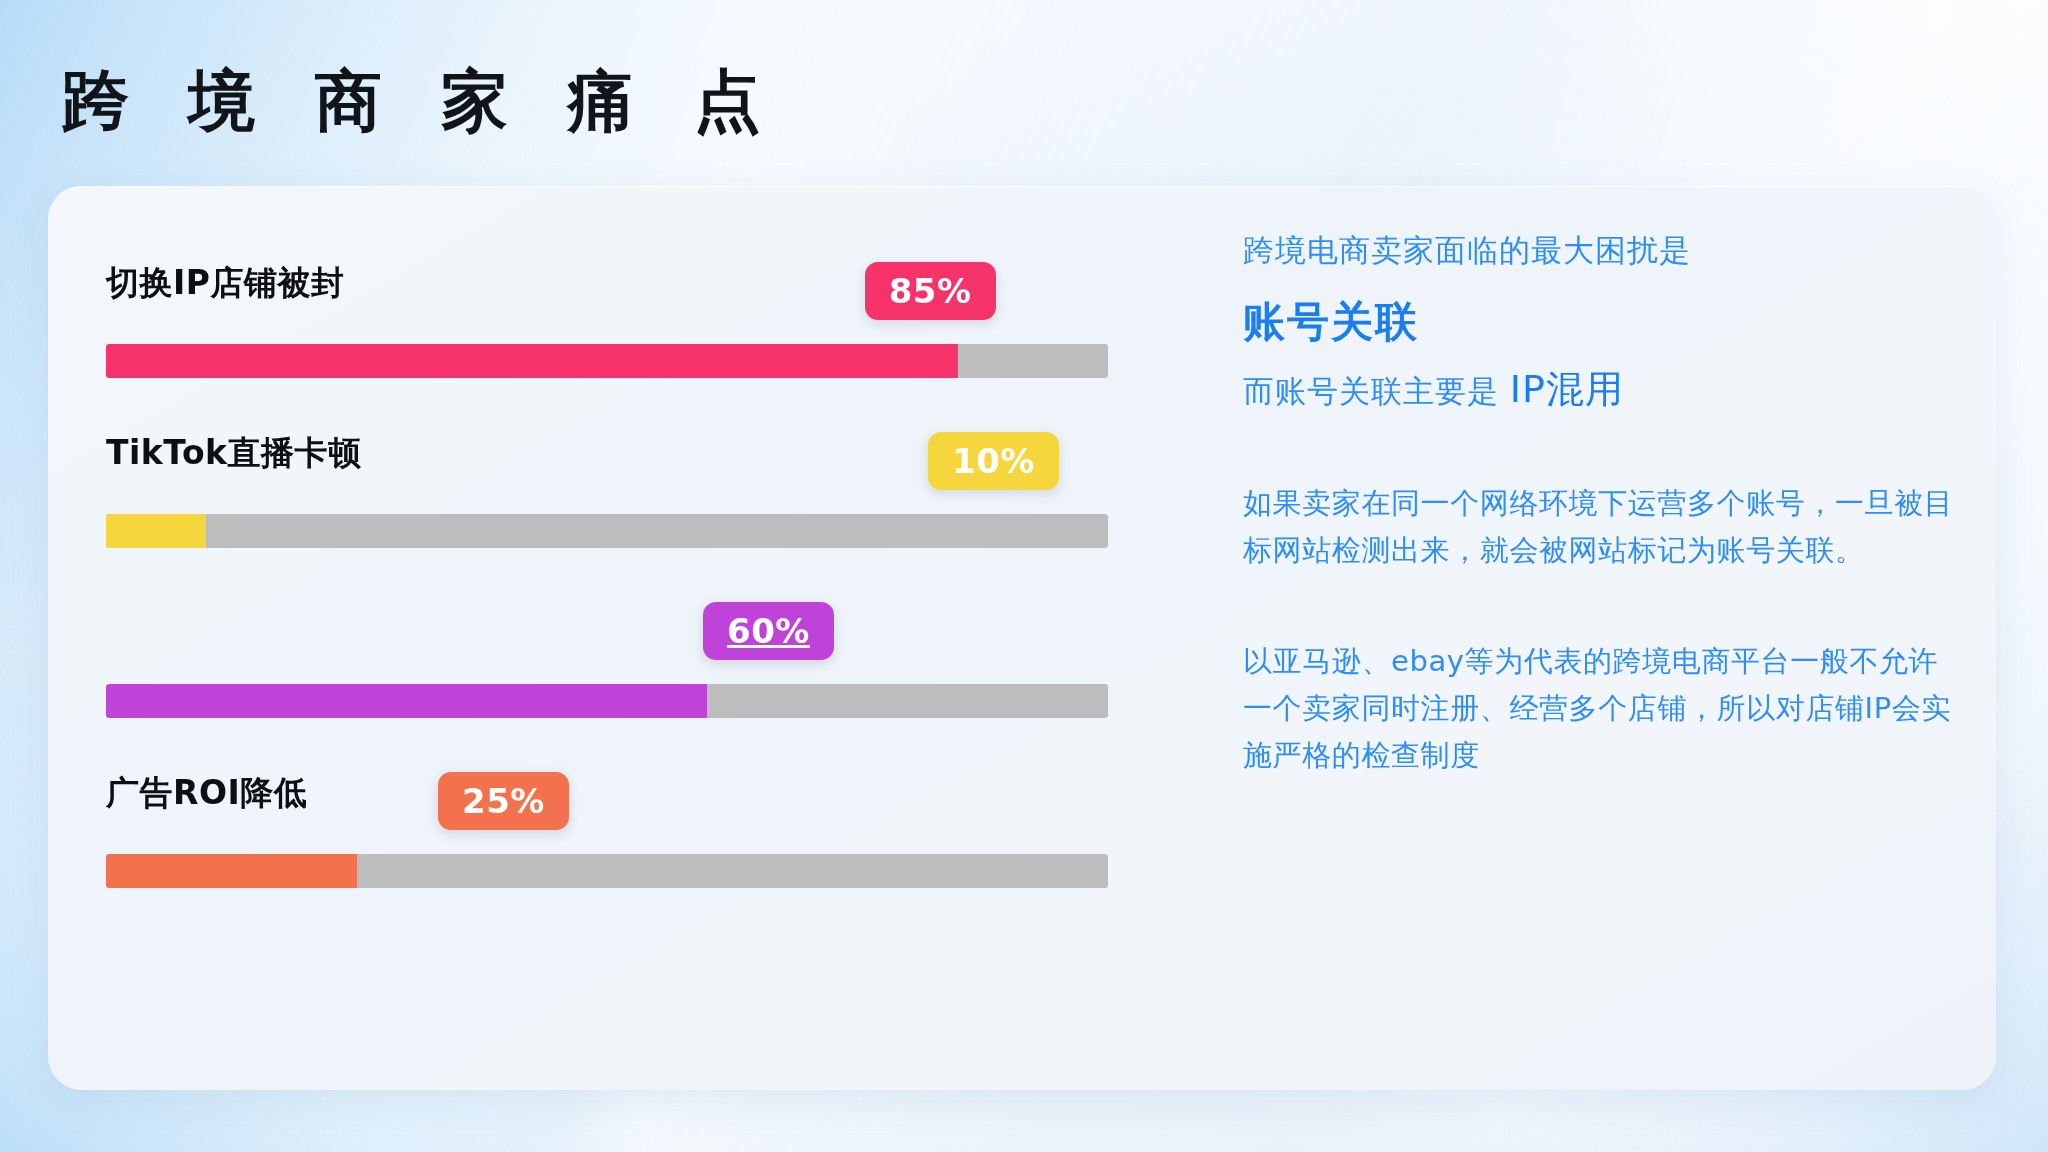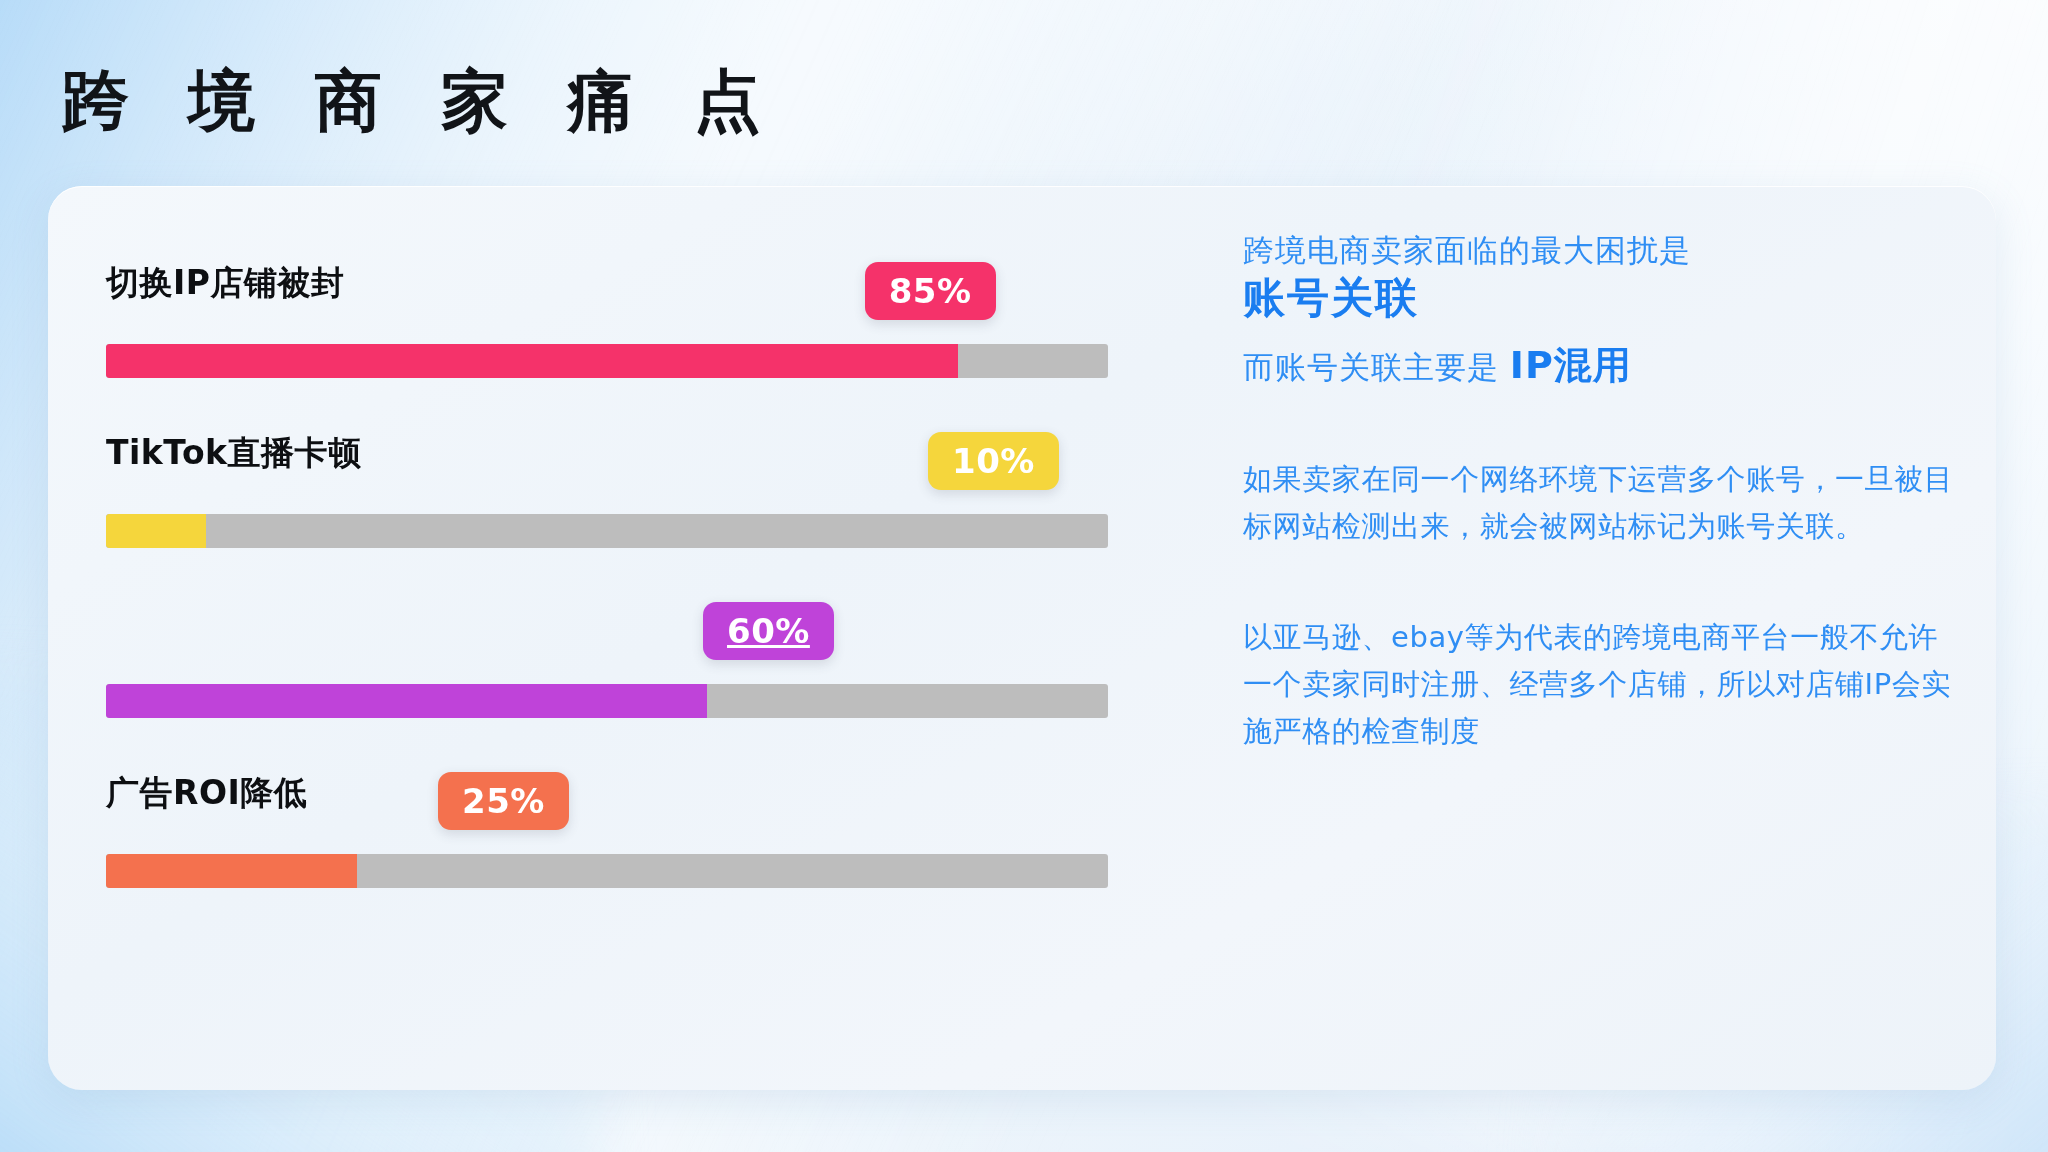--- a/index.html
+++ b/index.html
@@ -97,27 +97,27 @@
     position:absolute; left:1195px; top:44px; width:712px;
     color:#2f8ef4;
     font-family:"DejaVu Sans","Liberation Sans",sans-serif;
   }
   .t-lead {
     font-size:31px; font-weight:500; color:#2f8ef4;
     letter-spacing:1px; line-height:1.35;
   }
   .t-hero {
     font-size:42px; font-weight:900; color:#1a7df0;
-    letter-spacing:2px; margin-top:0; line-height:1.25;
+    letter-spacing:2px; margin-top:24px; line-height:1.25;
   }
   .t-mix {
     font-size:31px; font-weight:500; color:#2f8ef4;
     letter-spacing:1px; margin-top:16px; line-height:1.35;
   }
-  .t-mix b { font-size:38px; font-weight:700; color:#1a7df0; letter-spacing:1px; }
+  .t-mix b { font-size:38px; font-weight:400; color:#1a7df0; letter-spacing:1px; }
   .t-para {
     font-size:29px; font-weight:500; color:#2f8ef4;
     line-height:1.62; letter-spacing:0.6px;
     margin-top:64px;
   }
   .t-para.bold { font-weight:900; color:#1a7df0; letter-spacing:0.4px; }
 </style>
 </head>
 <body>
 

